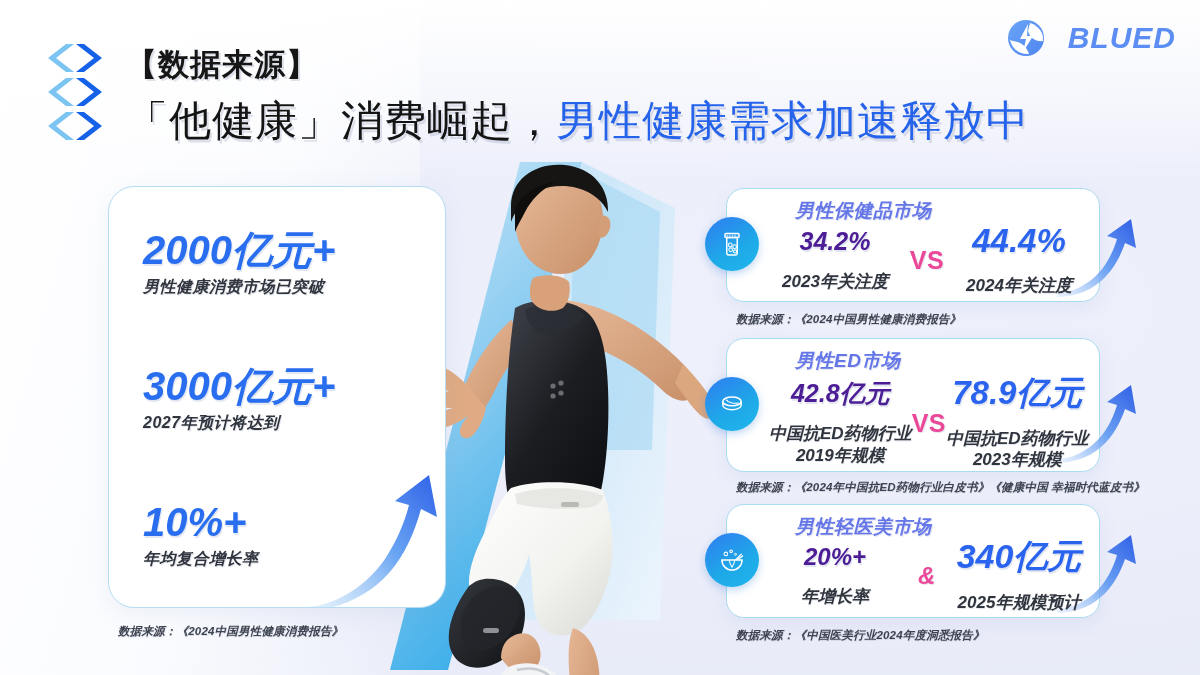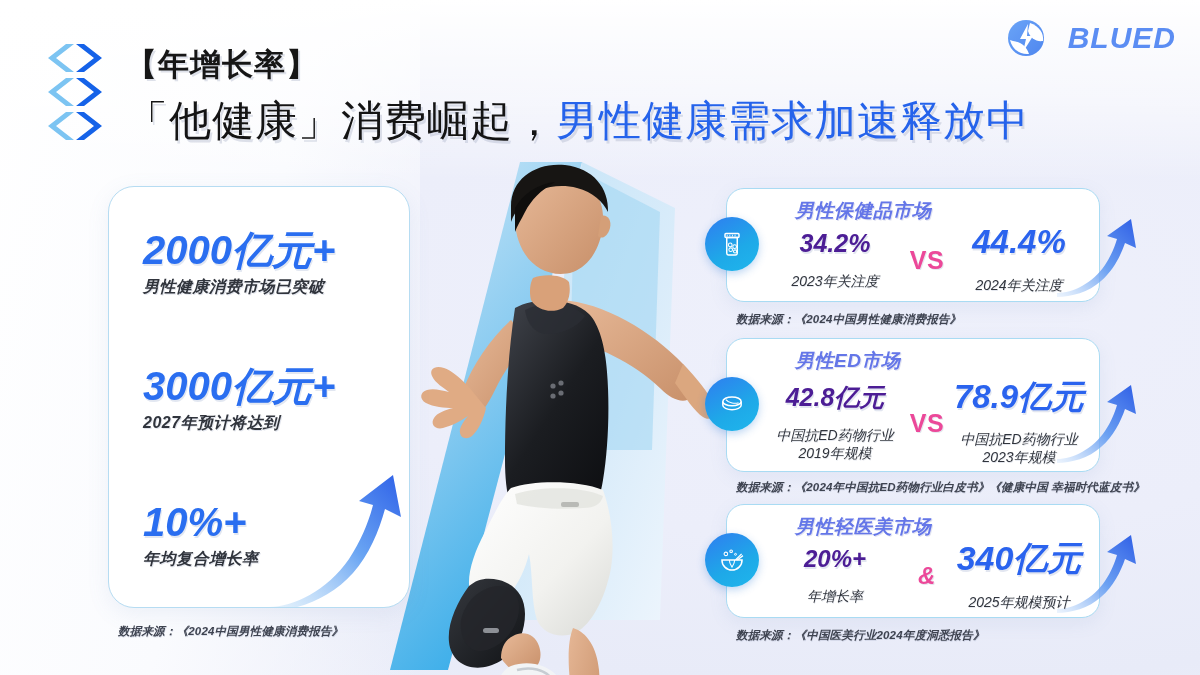--- a/index.html
+++ b/index.html
@@ -57,20 +57,21 @@
   .hero{position:absolute;left:330px;top:150px;width:420px;height:525px;}
   .hero-shape{position:absolute;left:0;top:0;width:420px;height:525px;}
   .hero-person{position:absolute;left:35px;top:0;width:360px;height:525px;}
 
   
   .left-card{
     position:absolute;left:108px;top:186px;width:300px;height:420px;
     background:#ffffff;border:1.6px solid #b6dcf2;border-radius:26px;
     box-shadow:0 6px 22px rgba(110,140,190,0.10);
     overflow:hidden;
+    padding-left:36px;
   }
   .lc-arrow{position:absolute;right:-6px;bottom:-4px;width:150px;height:150px;}
   .stat{position:absolute;left:34px;}
   .stat.s1{top:42px;}
   .stat.s2{top:178px;}
   .stat.s3{top:314px;}
   .stat-num{
     font-size:40px;font-weight:bold;font-style:italic;color:#2a6ef0;
     letter-spacing:0px;line-height:1.05;white-space:nowrap;
     text-shadow:1px 2px 0 rgba(150,170,205,0.28);
@@ -119,21 +120,21 @@
   .rc-col{flex:1;display:flex;flex-direction:column;align-items:center;justify-content:center;}
   .rc-val{
     font-weight:bold;font-style:italic;line-height:1.05;white-space:nowrap;
     text-shadow:1px 2px 0 rgba(150,165,200,0.28);
   }
   .rc-val.dark{color:#4c1d95;font-size:25px;}
   .rc-val.blue{color:#2a63ee;font-size:33px;}
   .rcard.c3 .rc-val.dark{font-size:24px;}
   .rcard.c3 .rc-val.blue{font-size:34px;}
   .rc-cap{
-    margin-top:17px;font-size:14px;font-weight:normal;font-style:italic;color:#30343c;
+    margin-top:17px;font-size:17px;font-weight:bold;font-style:italic;color:#30343c;
     line-height:1.25;text-align:center;white-space:nowrap;
     text-shadow:0.5px 0.5px 0 rgba(165,175,200,0.30);
   }
   .rc-vs{
     width:52px;text-align:center;font-size:25px;font-weight:bold;color:#ec4899;
     font-style:normal;letter-spacing:0.5px;
     text-shadow:1px 1px 0 rgba(165,175,200,0.30);
   }
   .rc-vs.amp{font-size:24px;font-style:italic;}
   .rc-arrow{position:absolute;right:-42px;width:86px;height:86px;pointer-events:none;}
@@ -255,21 +256,21 @@
     <div class="chev-row">
       <svg class="chev light" viewBox="0 0 26 28">
           <polygon points="18,0 26,0 8,14 26,28 18,28 0,14" fill="#7cc4f2"></polygon>
         </svg>
       <svg class="chev dark" viewBox="0 0 26 28">
           <polygon points="0,0 8,0 26,14 8,28 0,28 18,14" fill="#1562e8"></polygon>
         </svg>
     </div>
   </div>
 
-  <div class="head-line1">【年增长率】</div>
+  <div class="head-line1">【数据来源】</div>
   <div class="head-line2">
     <span class="blk">「他健康」消费崛起，</span><span class="blu">男性健康需求加速释放中</span>
   </div>
 
   <div class="logo">
     <svg class="logo-mark" viewBox="0 0 40 40">
       <defs>
           <linearGradient id="lg" x1="0" y1="0" x2="1" y2="1">
         <stop offset="0" stop-color="#6aa4f7"></stop>
             <stop offset="1" stop-color="#4f86ef"></stop>

